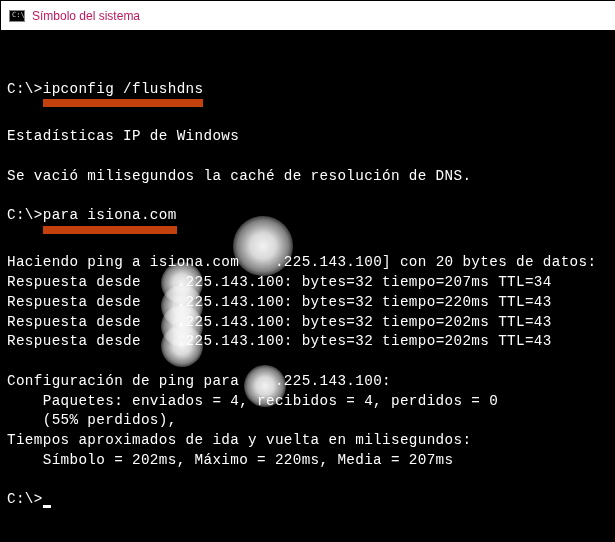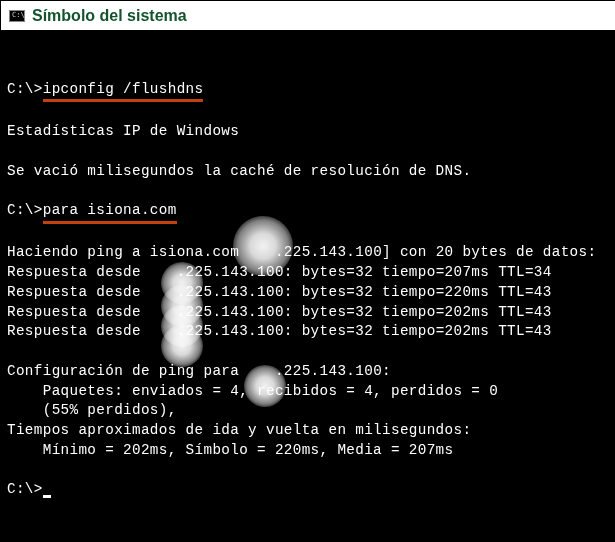--- a/index.html
+++ b/index.html
@@ -38,42 +38,41 @@
       align-items: center;
       justify-content: flex-start;
       padding-left: 2px;
       font-size: 7px;
       color: #ccc;
       font-family: monospace;
       line-height: 1;
     }
     .title-text {
       font-family: 'Segoe UI', Tahoma, sans-serif;
-      font-size: 16px;
-      color: #14532d;
-      font-weight: bold;
+      font-size: 12px;
+      color: #be185d;
     }
     .terminal {
       background: #000;
       border-left: 1px solid #000;
       width: 615px;
       height: 512px;
       padding: 30px 6px 6px 6px;
       color: #fff;
       font-size: 14.3px;
       line-height: 1.38;
       letter-spacing: 0.35px;
       position: relative;
       white-space: pre;
     }
     .line {
       white-space: pre;
     }
     .highlight {
-      border-bottom: 3px solid #c2410c;
+      border-bottom: 8px solid #c2410c;
       padding-bottom: 0px;
       display: inline-block;
     }
     .cursor {
       display: inline-block;
       width: 8px;
       height: 3px;
       background: #fff;
       vertical-align: bottom;
       margin-bottom: 2px;
@@ -112,21 +111,21 @@
 <span class="line"><span>Haciendo ping a isiona.com </span>   <span>.225.143.100</span><span>] con 20 bytes de datos:</span></span>
 <span class="line"><span>Respuesta desde </span>   <span>.225.143.100:</span><span> bytes=32 tiempo=207ms TTL=34</span></span>
 <span class="line"><span>Respuesta desde </span>   <span>.225.143.100:</span><span> bytes=32 tiempo=220ms TTL=43</span></span>
 <span class="line"><span>Respuesta desde </span>   <span>.225.143.100:</span><span> bytes=32 tiempo=202ms TTL=43</span></span>
 <span class="line"><span>Respuesta desde </span>   <span>.225.143.100:</span><span> bytes=32 tiempo=202ms TTL=43</span></span>
 <span class="line"></span>
 <span class="line"><span>Configuración de ping para </span>   <span>.225.143.100:</span></span>
 <span class="line">    Paquetes: enviados = 4, recibidos = 4, perdidos = 0</span>
 <span class="line">    (55% perdidos),</span>
 <span class="line">Tiempos aproximados de ida y vuelta en milisegundos:</span>
-<span class="line">    Mínimo = 202ms, Símbolo = 220ms, Media = 207ms</span>
+<span class="line">    Símbolo = 202ms, Máximo = 220ms, Media = 207ms</span>
 <span class="line"></span>
 <span class="line"><span>C:\&gt;</span><span class="cursor"></span></span>
 
     <div class="blur blur1"></div>
     <div class="blur blur2"></div>
     <div class="blur blur3"></div>
     <div class="blur blur4"></div>
     <div class="blur blur5"></div>
     <div class="blur blur6"></div>
   </div>

